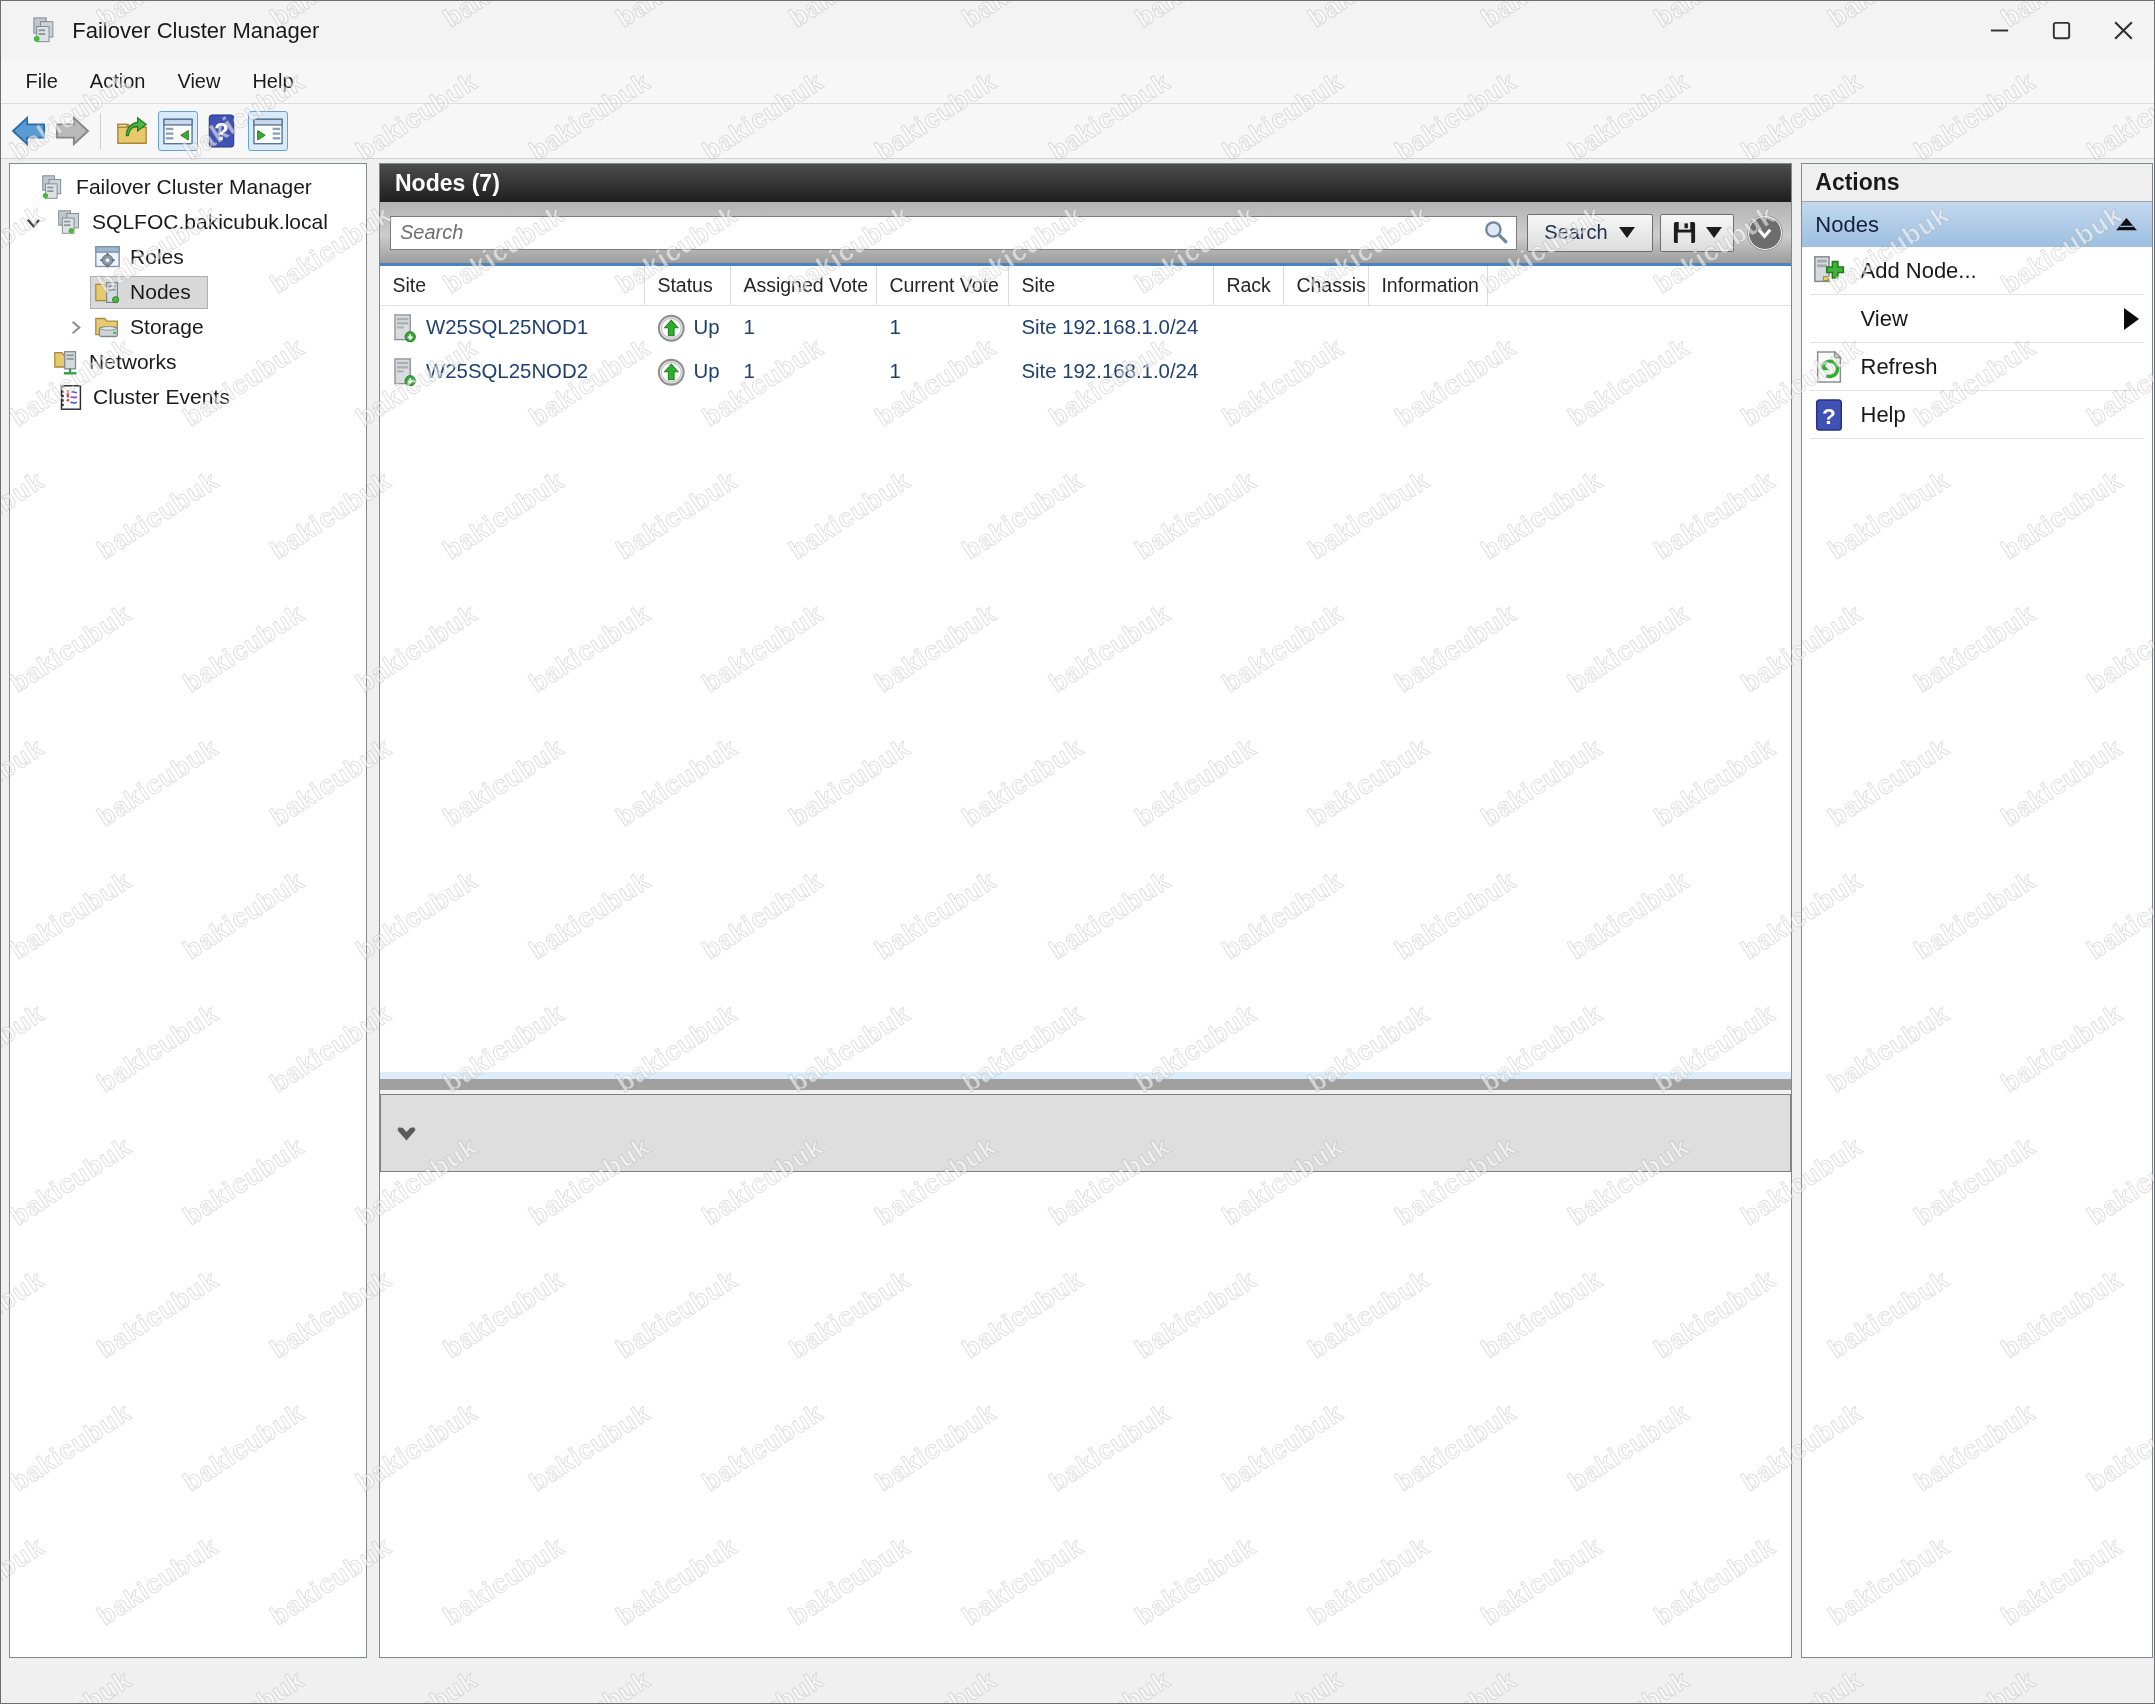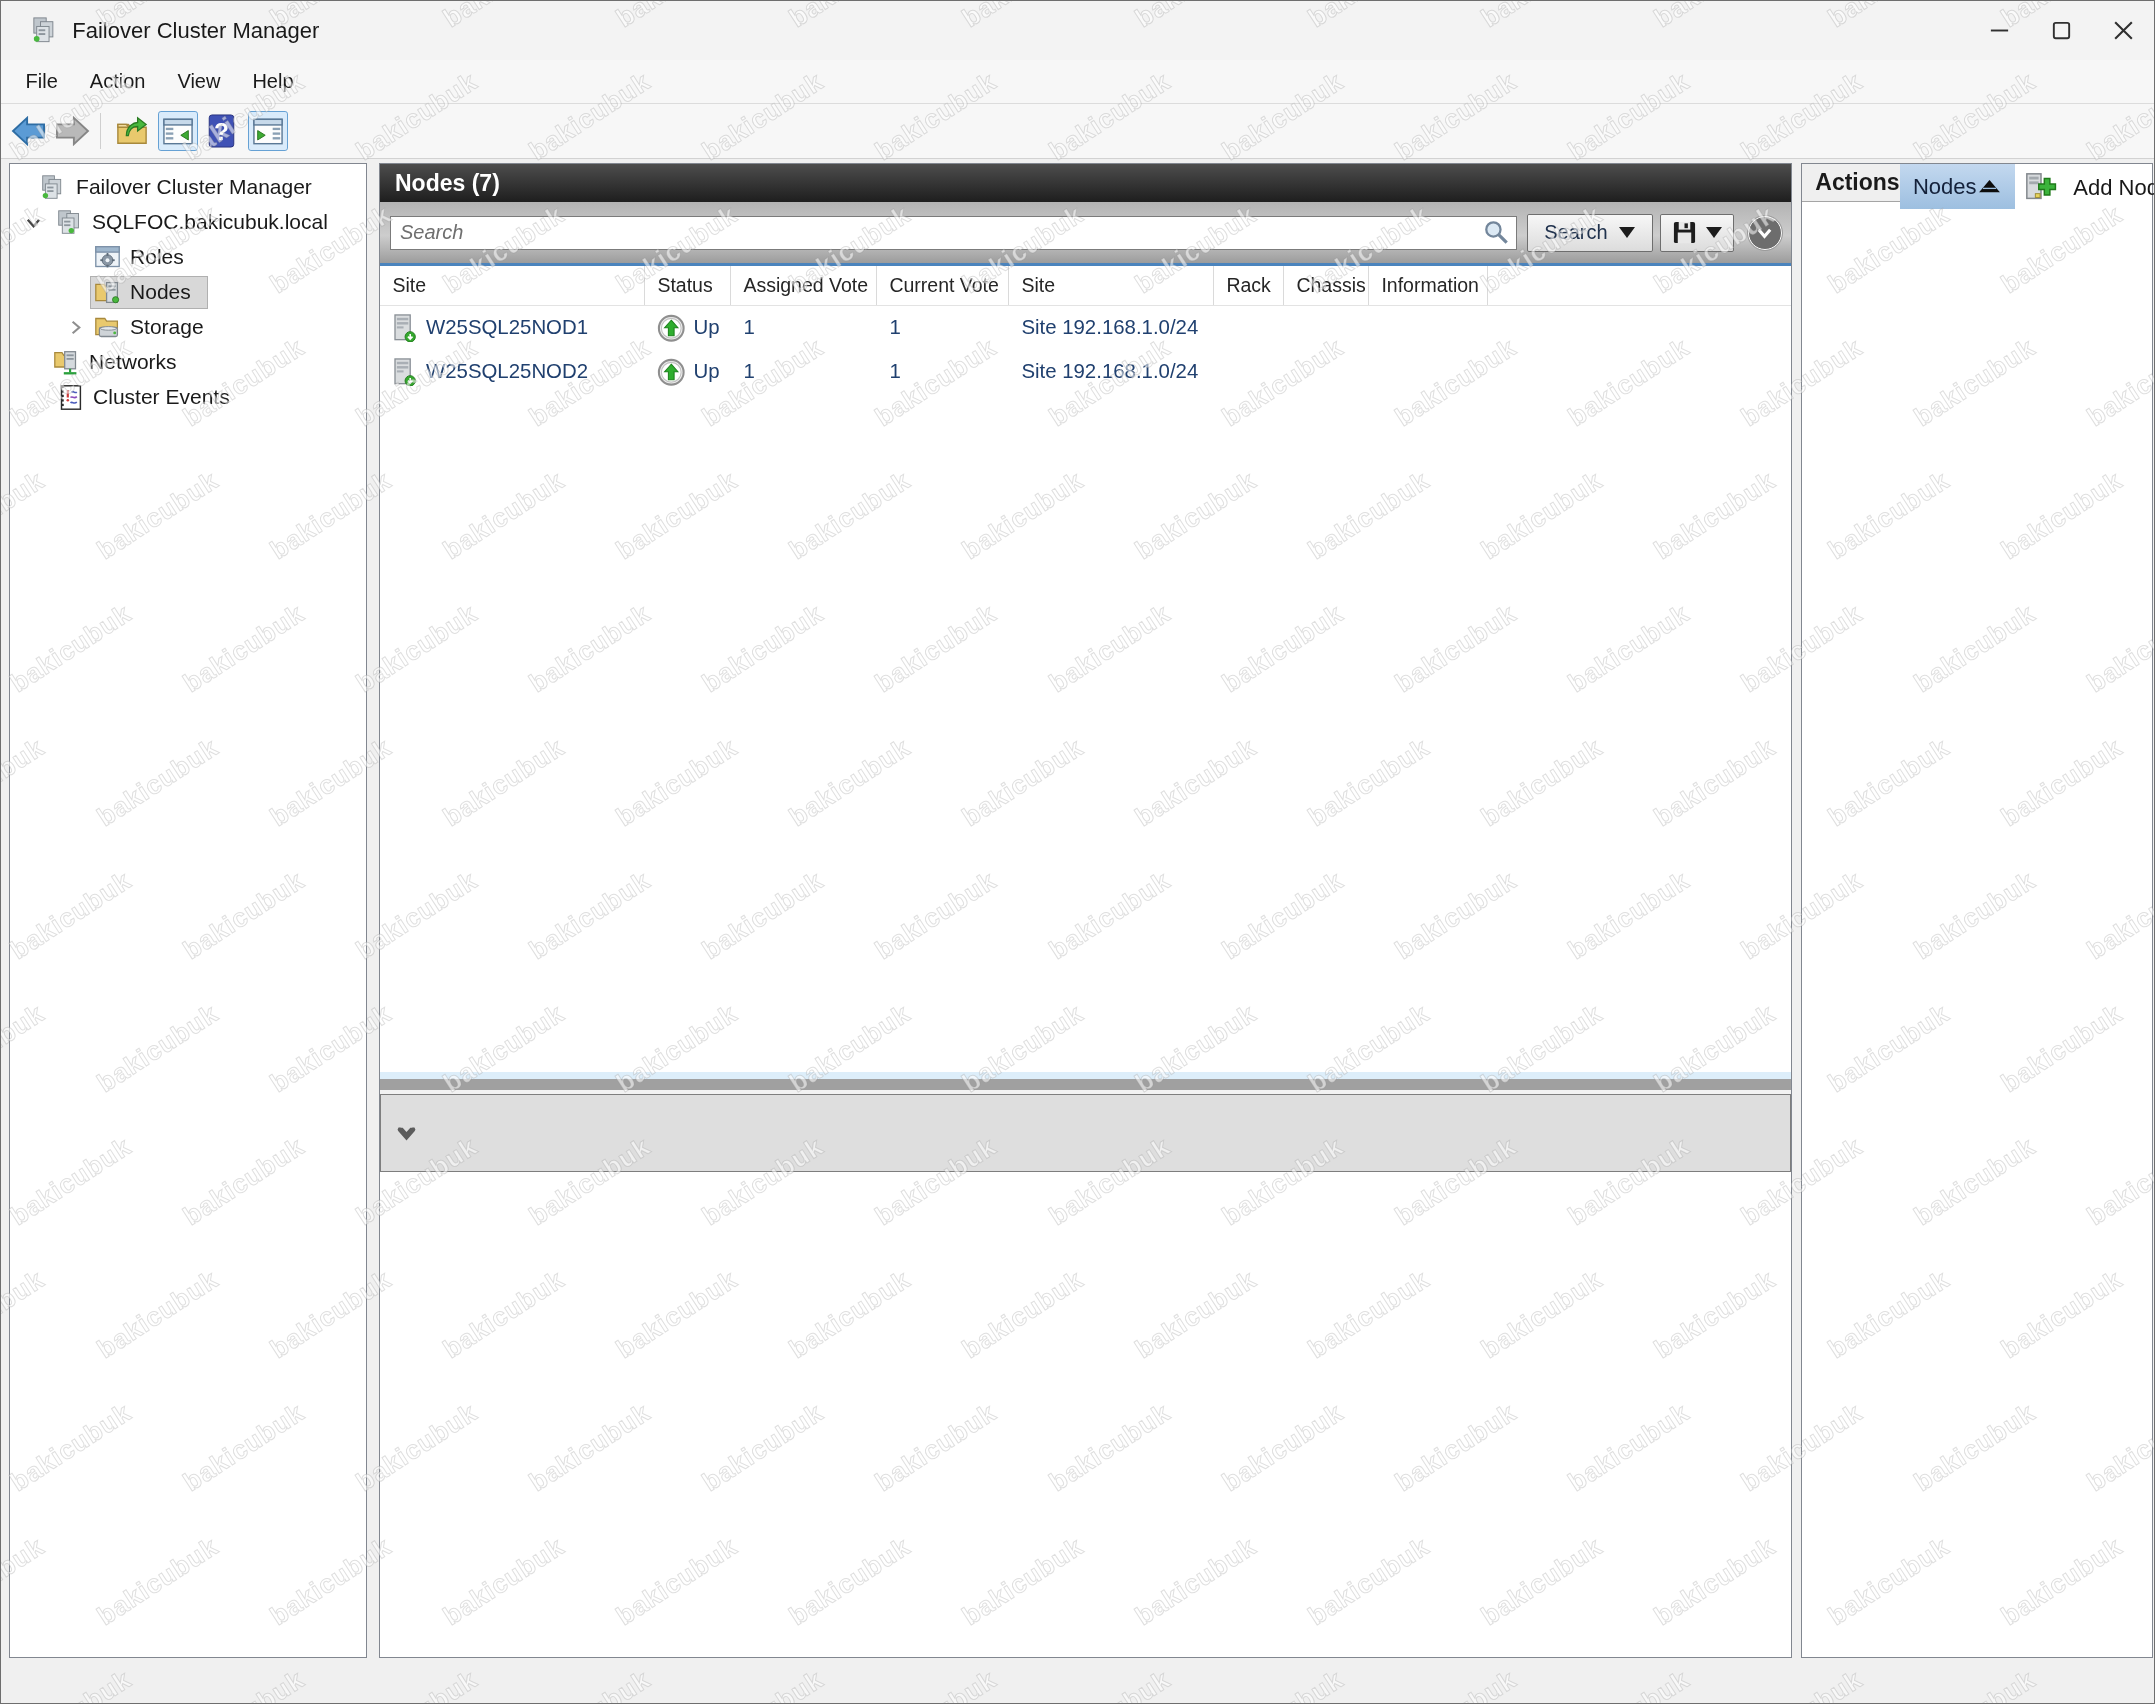--- a/index.html
+++ b/index.html
@@ -71,21 +71,21 @@
   .row-icon{width:25px;height:28.5px;margin-right:8.6px;flex:0 0 auto;}
   .st-icon{width:28.5px;height:28.5px;margin-right:7.6px;flex:0 0 auto;}
   .lv-glow{position:absolute;left:0;bottom:0;width:100%;height:6.7px;background:#ddeefa;}
   
   .hsplitter{height:11.4px;background:#a0a0a0;border-bottom:4.8px solid #f2f2f2;flex:0 0 auto;}
   .summarybar{height:78px;background:#dedede;border:1.9px solid #7e7e7e;margin:0;flex:0 0 auto;
               display:flex;align-items:center;box-sizing:border-box;}
   .sum-chev{margin-left:13.3px;}
   .detailpane{flex:1 1 auto;background:#fff;}
   
-  #actions-panel{left:1800px;width:352px;display:flex;flex-direction:row;}
+  #actions-panel{left:1800px;width:352px;display:flex;flex-direction:column;}
   .actions-title{height:38px;background:#efefef;border-bottom:1.9px solid #a5a5a5;display:flex;
                  align-items:center;padding-left:13.3px;font-size:23px;font-weight:bold;flex:0 0 auto;box-sizing:border-box;}
   .actions-section{height:45px;background:linear-gradient(#c3d8ef,#9dbfe0);display:flex;align-items:center;
                  padding:0 13.3px;font-size:22px;color:#14213a;flex:0 0 auto;box-sizing:border-box;}
   .actions-section .spacer{flex:1;}
   .action-item{height:47px;display:flex;align-items:center;font-size:22px;color:#181818;flex:0 0 auto;position:relative;}
   .action-item .aicon{width:34px;height:34px;margin-left:9.5px;margin-right:15px;flex:0 0 auto;}
   .action-item .aspacer{width:34px;margin-left:9.5px;margin-right:15px;flex:0 0 auto;}
   .action-sep{height:1px;background:#e2e2e2;margin:0 7.6px;flex:0 0 auto;}
   .submenu-arrow{position:absolute;right:13.3px;width:0;height:0;border-top:11.4px solid transparent;

